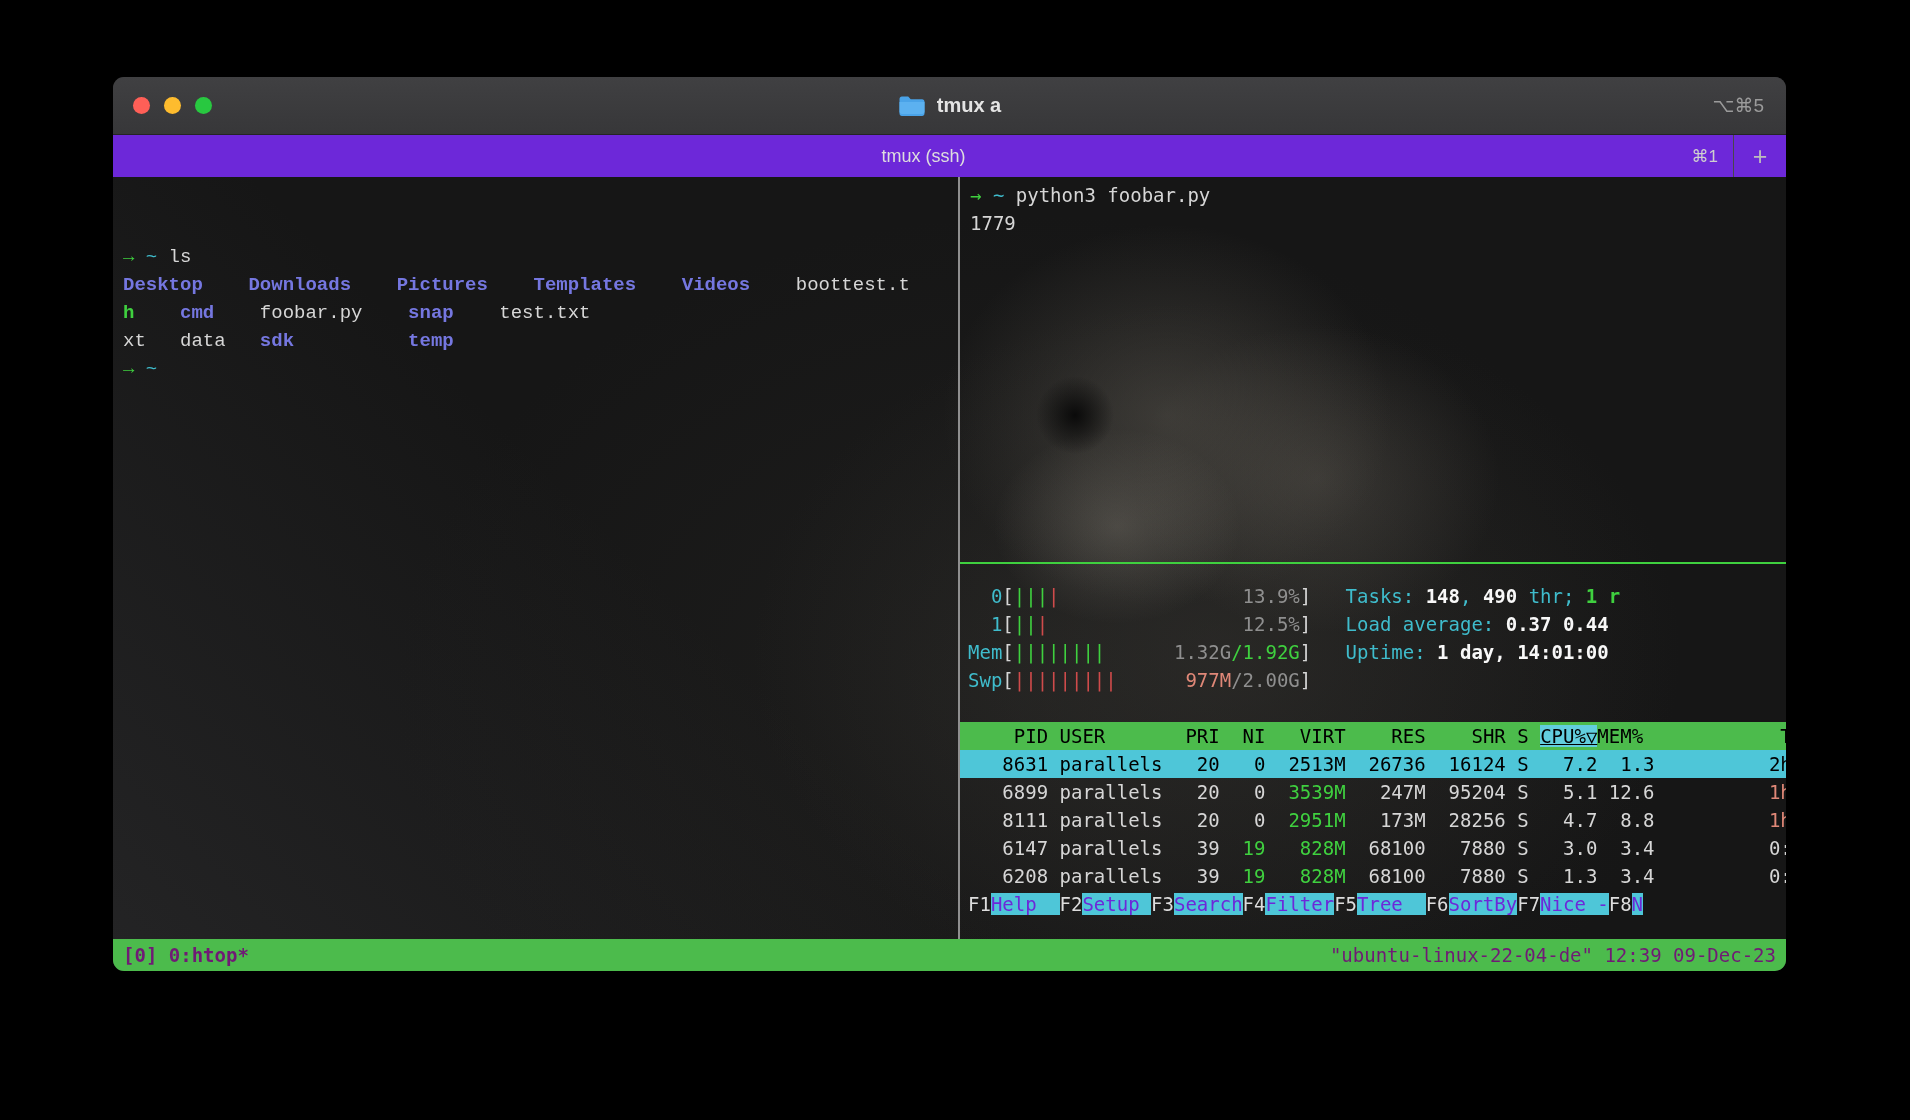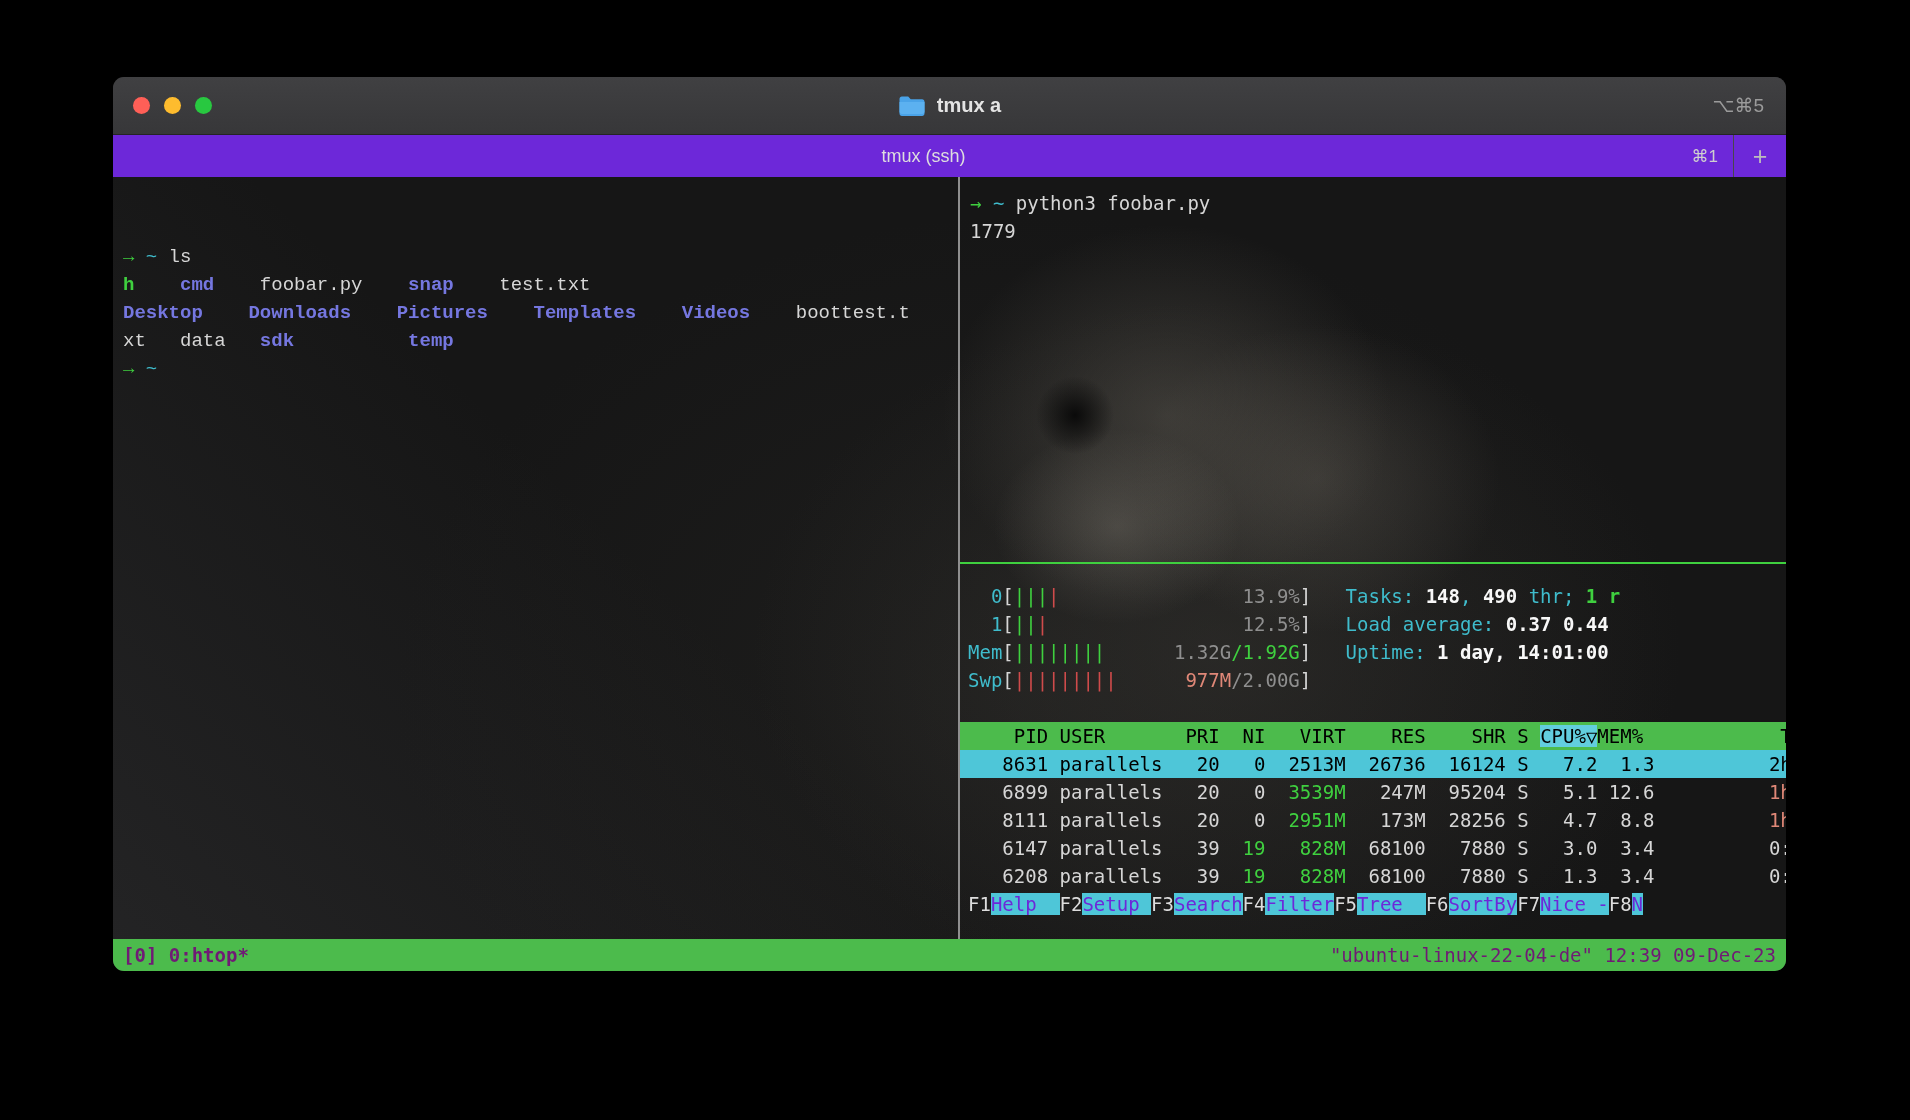--- a/index.html
+++ b/index.html
@@ -39,40 +39,40 @@
       radial-gradient(ellipse 260px 220px at 72% 38%, rgba(120,114,104,0.30), transparent 70%),
       radial-gradient(ellipse 620px 470px at 66% 60%, rgba(66,64,59,0.35), transparent 75%),
       radial-gradient(ellipse 800px 600px at 55% 65%, rgba(48,47,44,0.30), transparent 80%),
       linear-gradient(45deg, rgba(72,72,76,0.28), transparent 38%),
       #161616;}
   .pane{position:absolute;overflow:hidden;
     font-family:"DejaVu Sans Mono","Liberation Mono",monospace;font-size:19px;color:#d6d6d6;}
   .tl{white-space:pre;height:28px;line-height:28px;}
   .pane-left{left:0;top:0;width:845px;bottom:32px;padding-top:10px;font-family:Liberation Mono, monospace;}
   .pane-left .tl,.pane-rt .tl{padding-left:10px;}
-  .pane-rt{left:847px;right:0;top:0;height:385px;padding-top:12px;}
+  .pane-rt{left:847px;right:0;top:0;height:385px;padding-top:4px;}
   .divider-v{position:absolute;left:845px;width:2px;top:0;bottom:32px;background:#8f8f8f;}
   .divider-h{position:absolute;left:847px;right:0;top:385px;height:2px;background:#3fd03f;}
   .pane-rb{left:847px;right:0;top:387px;bottom:32px;padding-top:6px;}
   .pane-rb .tl{padding-left:8px;}
   .meters{margin-top:12px;margin-bottom:28px;}
   
   .t-w{color:#d6d6d6;}
   .t-wb{color:#f8f8f8;font-weight:bold;}
   .t-g{color:#3fd03f;}
   .t-gb{color:#3fd03f;font-weight:bold;}
   .t-exe{color:#3fd03f;font-weight:bold;}
   .t-dir{color:#7577e0;font-weight:bold;}
   .t-c{color:#3fbccc;}
   .t-gy{color:#8f8f8f;}
   .t-r{color:#cf4b4b;}
   .t-sal{color:#e08878;}
   
   .hrow{background:#4cbb4c;color:#000;}
-  .t-hsort{background:#62cede;color:#000;}
+  .t-hsort{background:#62cede;color:#000;text-decoration:underline;}
   .selrow{background:#4ec6d8;}
   .selrow span{color:#000 !important;font-weight:normal;}
   .t-fk{color:#dddddd;}
   .t-fl{background:#4ec6d8;color:#6d28d9;}
   
   .statusbar{position:absolute;left:0;right:0;bottom:0;height:32px;background:#4cbb4c;
     display:flex;justify-content:space-between;align-items:center;padding:0 10px;
     font-family:"DejaVu Sans Mono","Liberation Mono",monospace;font-size:19px;color:#701a75;}
   .sb-left{font-weight:bold;}
 </style>
@@ -104,22 +104,22 @@
         <span>+</span>
       </div>
   </div>
 
   <div class="term">
 
     <div class="pane pane-left">
         <div class="tl">&nbsp;</div>
         <div class="tl">&nbsp;</div>
         <div class="tl"><span class="t-g">→</span><span class="t-w"> </span><span class="t-c">~</span><span class="t-w"> ls</span></div>
+        <div class="tl"><span class="t-dir">Desktop</span><span class="t-w">    </span><span class="t-dir">Downloads</span><span class="t-w">    </span><span class="t-dir">Pictures</span><span class="t-w">    </span><span class="t-dir">Templates</span><span class="t-w">    </span><span class="t-dir">Videos</span><span class="t-w">    </span><span class="t-w">boottest.t</span></div>
         <div class="tl"><span class="t-exe">h</span><span class="t-w">    </span><span class="t-dir">cmd</span><span class="t-w">    </span><span class="t-w">foobar.py</span><span class="t-w">    </span><span class="t-dir">snap</span><span class="t-w">    </span><span class="t-w">test.txt</span></div>
-        <div class="tl"><span class="t-dir">Desktop</span><span class="t-w">    </span><span class="t-dir">Downloads</span><span class="t-w">    </span><span class="t-dir">Pictures</span><span class="t-w">    </span><span class="t-dir">Templates</span><span class="t-w">    </span><span class="t-dir">Videos</span><span class="t-w">    </span><span class="t-w">boottest.t</span></div>
         <div class="tl"><span class="t-w">xt</span><span class="t-w">   </span><span class="t-w">data</span><span class="t-w">   </span><span class="t-dir">sdk</span><span class="t-w">          </span><span class="t-dir">temp</span></div>
         <div class="tl"><span class="t-g">→</span><span class="t-w"> </span><span class="t-c">~</span></div>
       </div>
 
     <div class="pane pane-rt">
         <div class="tl"><span class="t-g">→</span><span class="t-w"> </span><span class="t-c">~</span><span class="t-w"> python3 foobar.py</span></div>
         <div class="tl"><span class="t-w">1779</span></div>
       </div>
 
     <div class="divider-v"></div>

